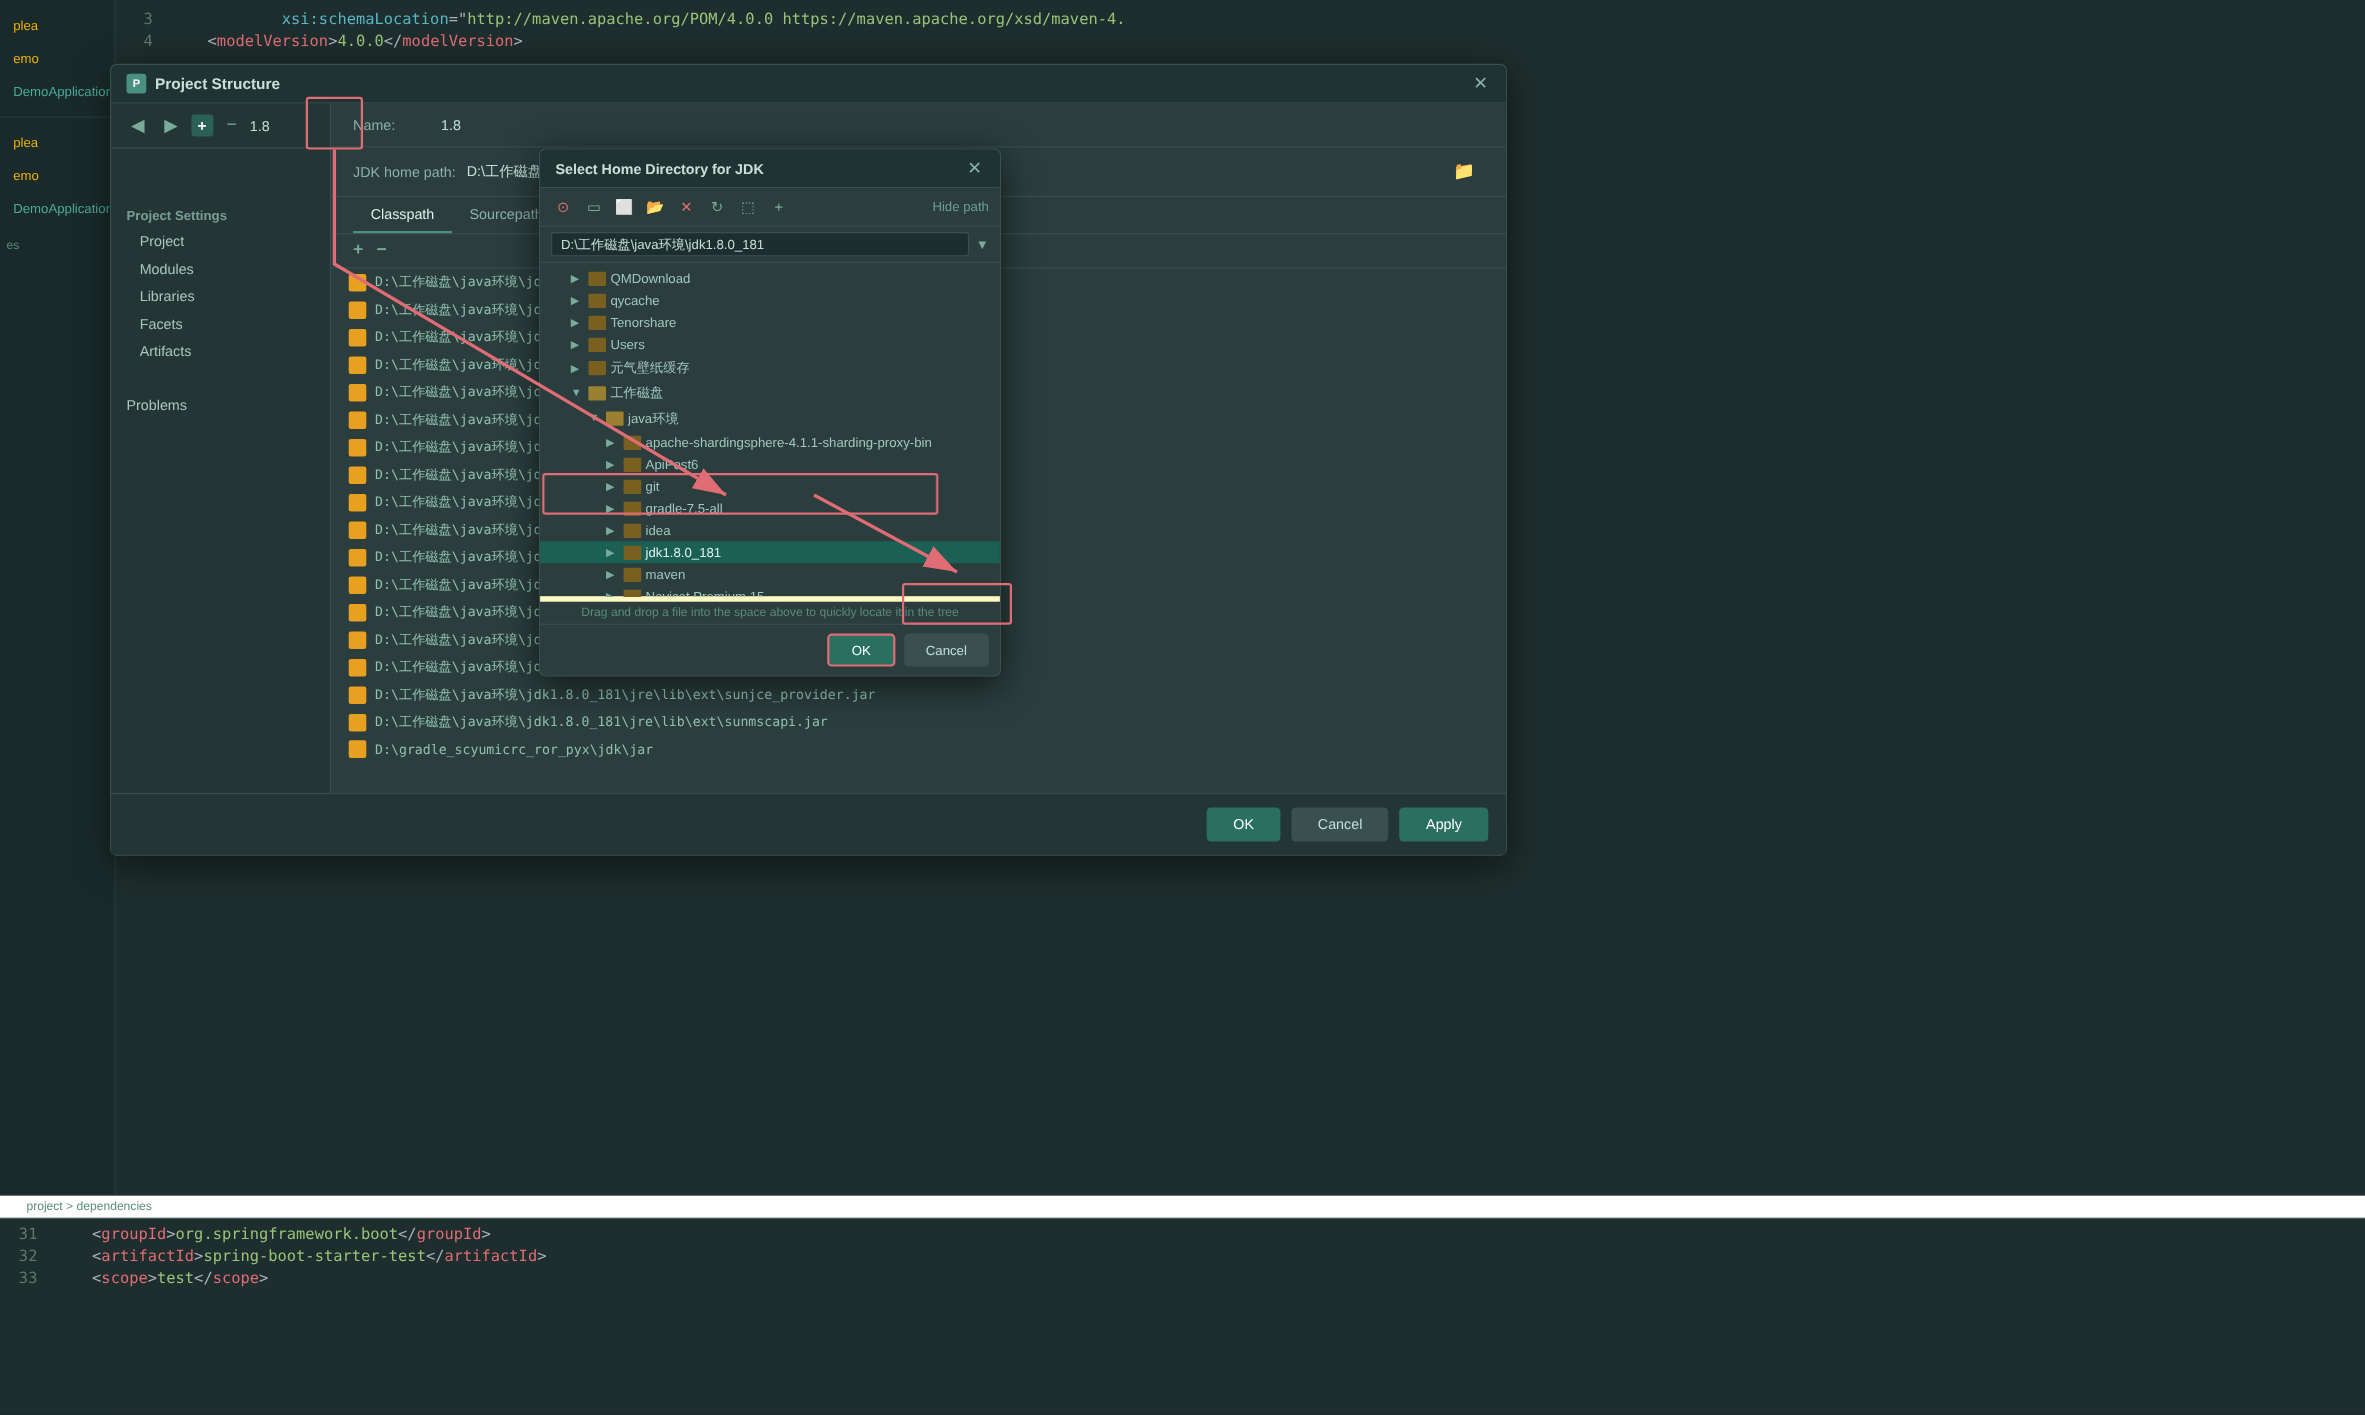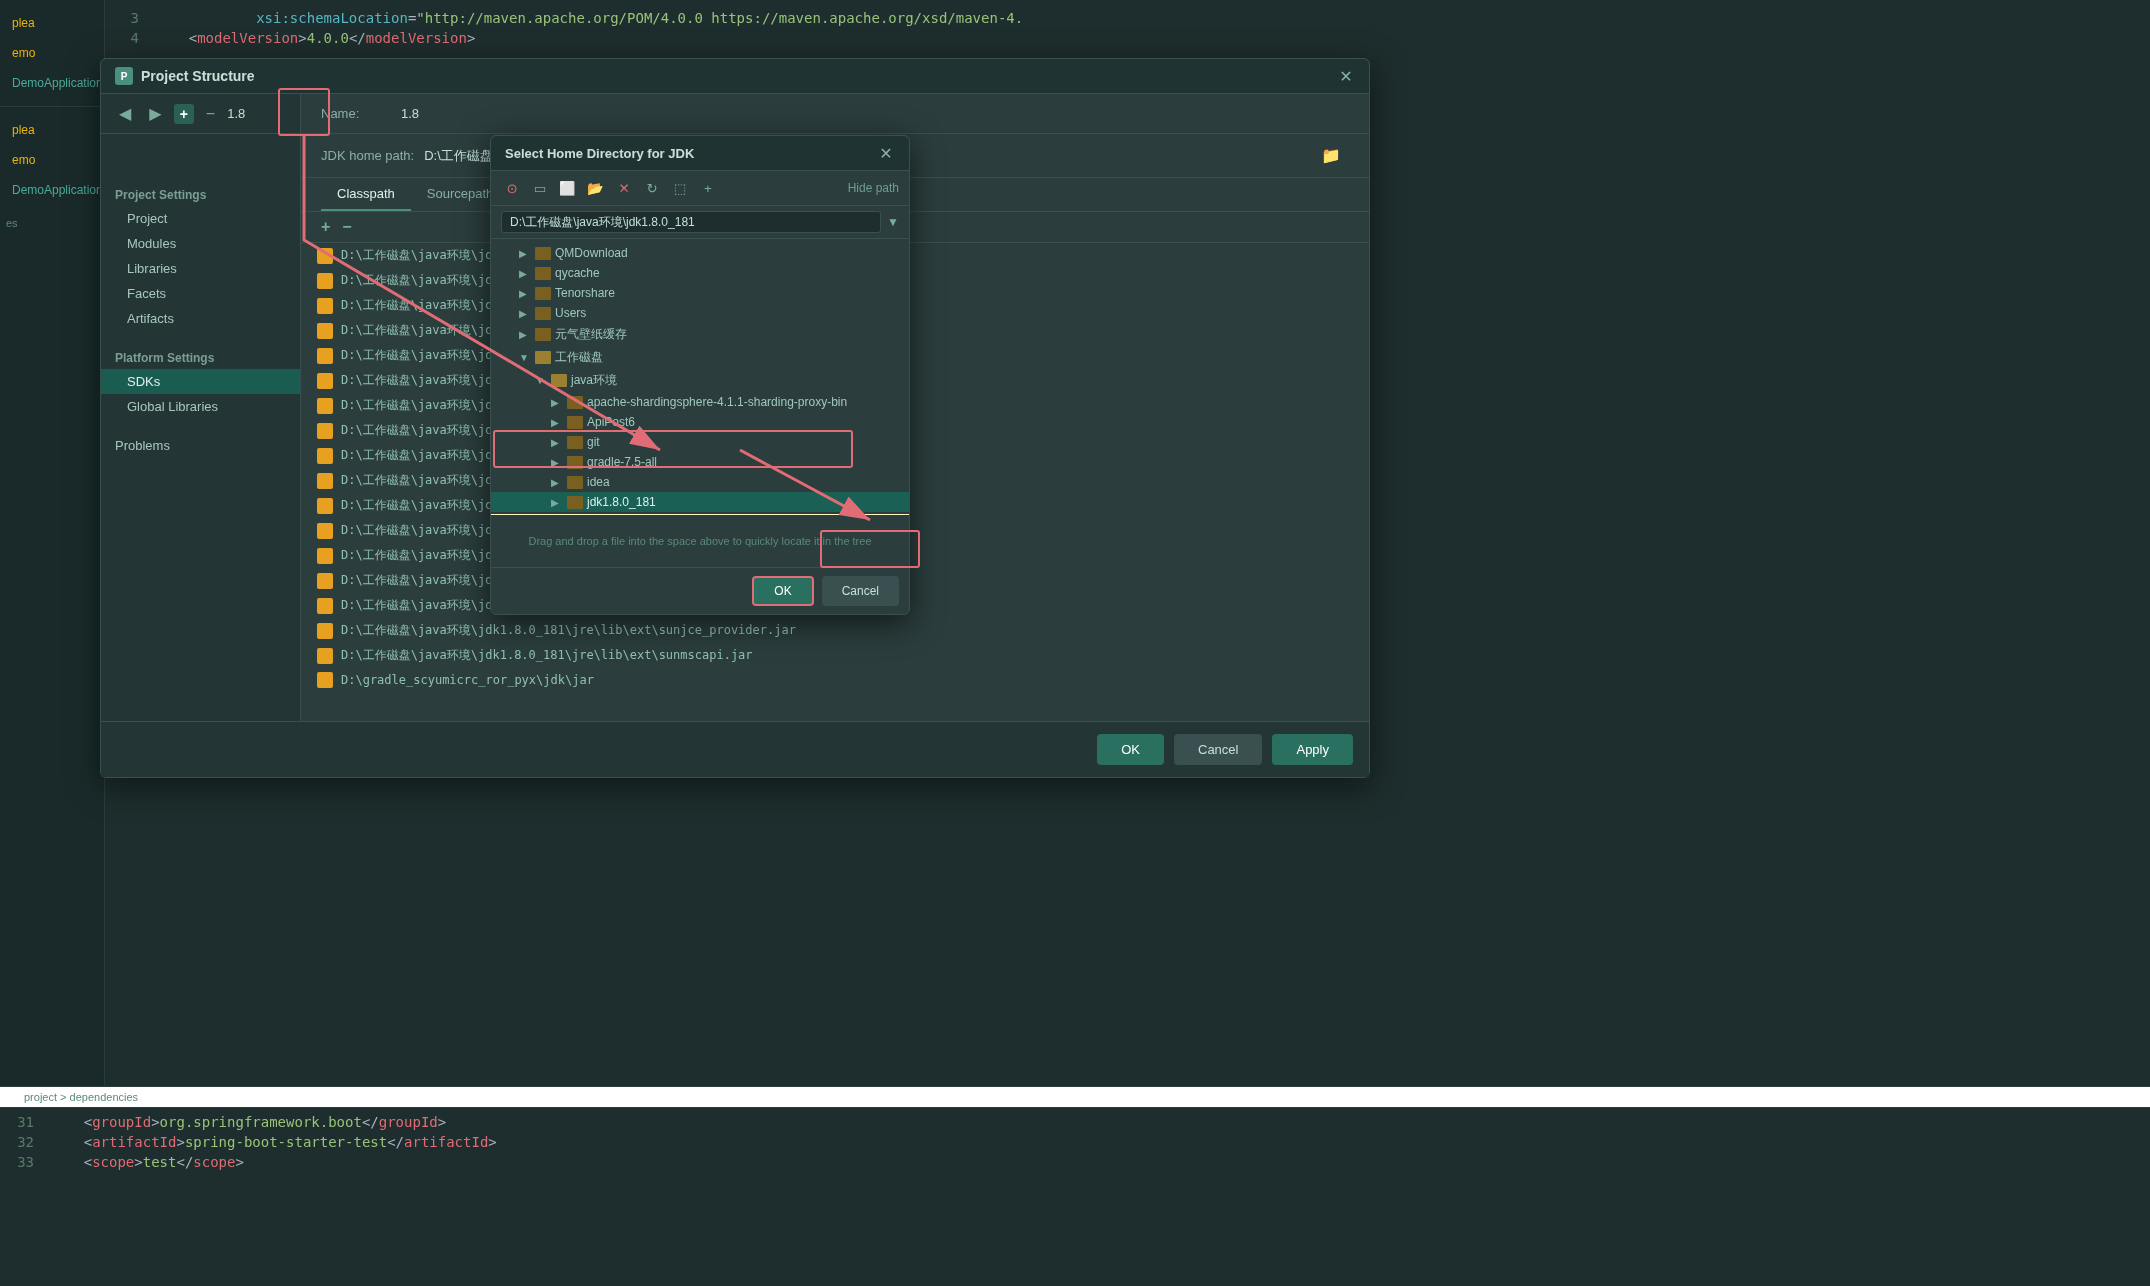--- a/index.html
+++ b/index.html
@@ -487,24 +487,24 @@
 
     .tree-folder-icon.open {
       background: #9a8030;
     }
 
     .tree-indent-1 { padding-left: 28px; }
     .tree-indent-2 { padding-left: 44px; }
     .tree-indent-3 { padding-left: 60px; }
 
     .jdk-drag-hint {
-      padding: 20px 10px;
+      padding: 4px 10px;
       font-size: 11px;
       color: #5a8a7a;
-      border-top: 1px solid #fef9c3;
+      border-top: 5px solid #fef9c3;
       text-align: center;
     }
 
     .jdk-dialog-footer {
       display: flex;
       justify-content: flex-end;
       gap: 8px;
       padding: 8px 10px;
       border-top: 1px solid #3a5050;
     }
@@ -628,25 +628,20 @@
 
       <div class="ps-section">
         <div class="ps-section-title">Project Settings</div>
         <div class="ps-item">Project</div>
         <div class="ps-item">Modules</div>
         <div class="ps-item">Libraries</div>
         <div class="ps-item">Facets</div>
         <div class="ps-item">Artifacts</div>
       </div>
 
-      <div>
-        <div class="ps-platform-title">Platform Settings</div>
-        <div class="ps-item active">SDKs</div>
-        <div class="ps-item">Global Libraries</div>
-      </div>
 
       <div class="ps-problems" style="margin-top:14px;">Problems</div>
     </div>
 
     <div class="ps-right">
       <div class="ps-right-header">
         <span class="field-label">Name:</span>
         <span class="field-value">1.8</span>
       </div>
       <div class="jdk-row">

